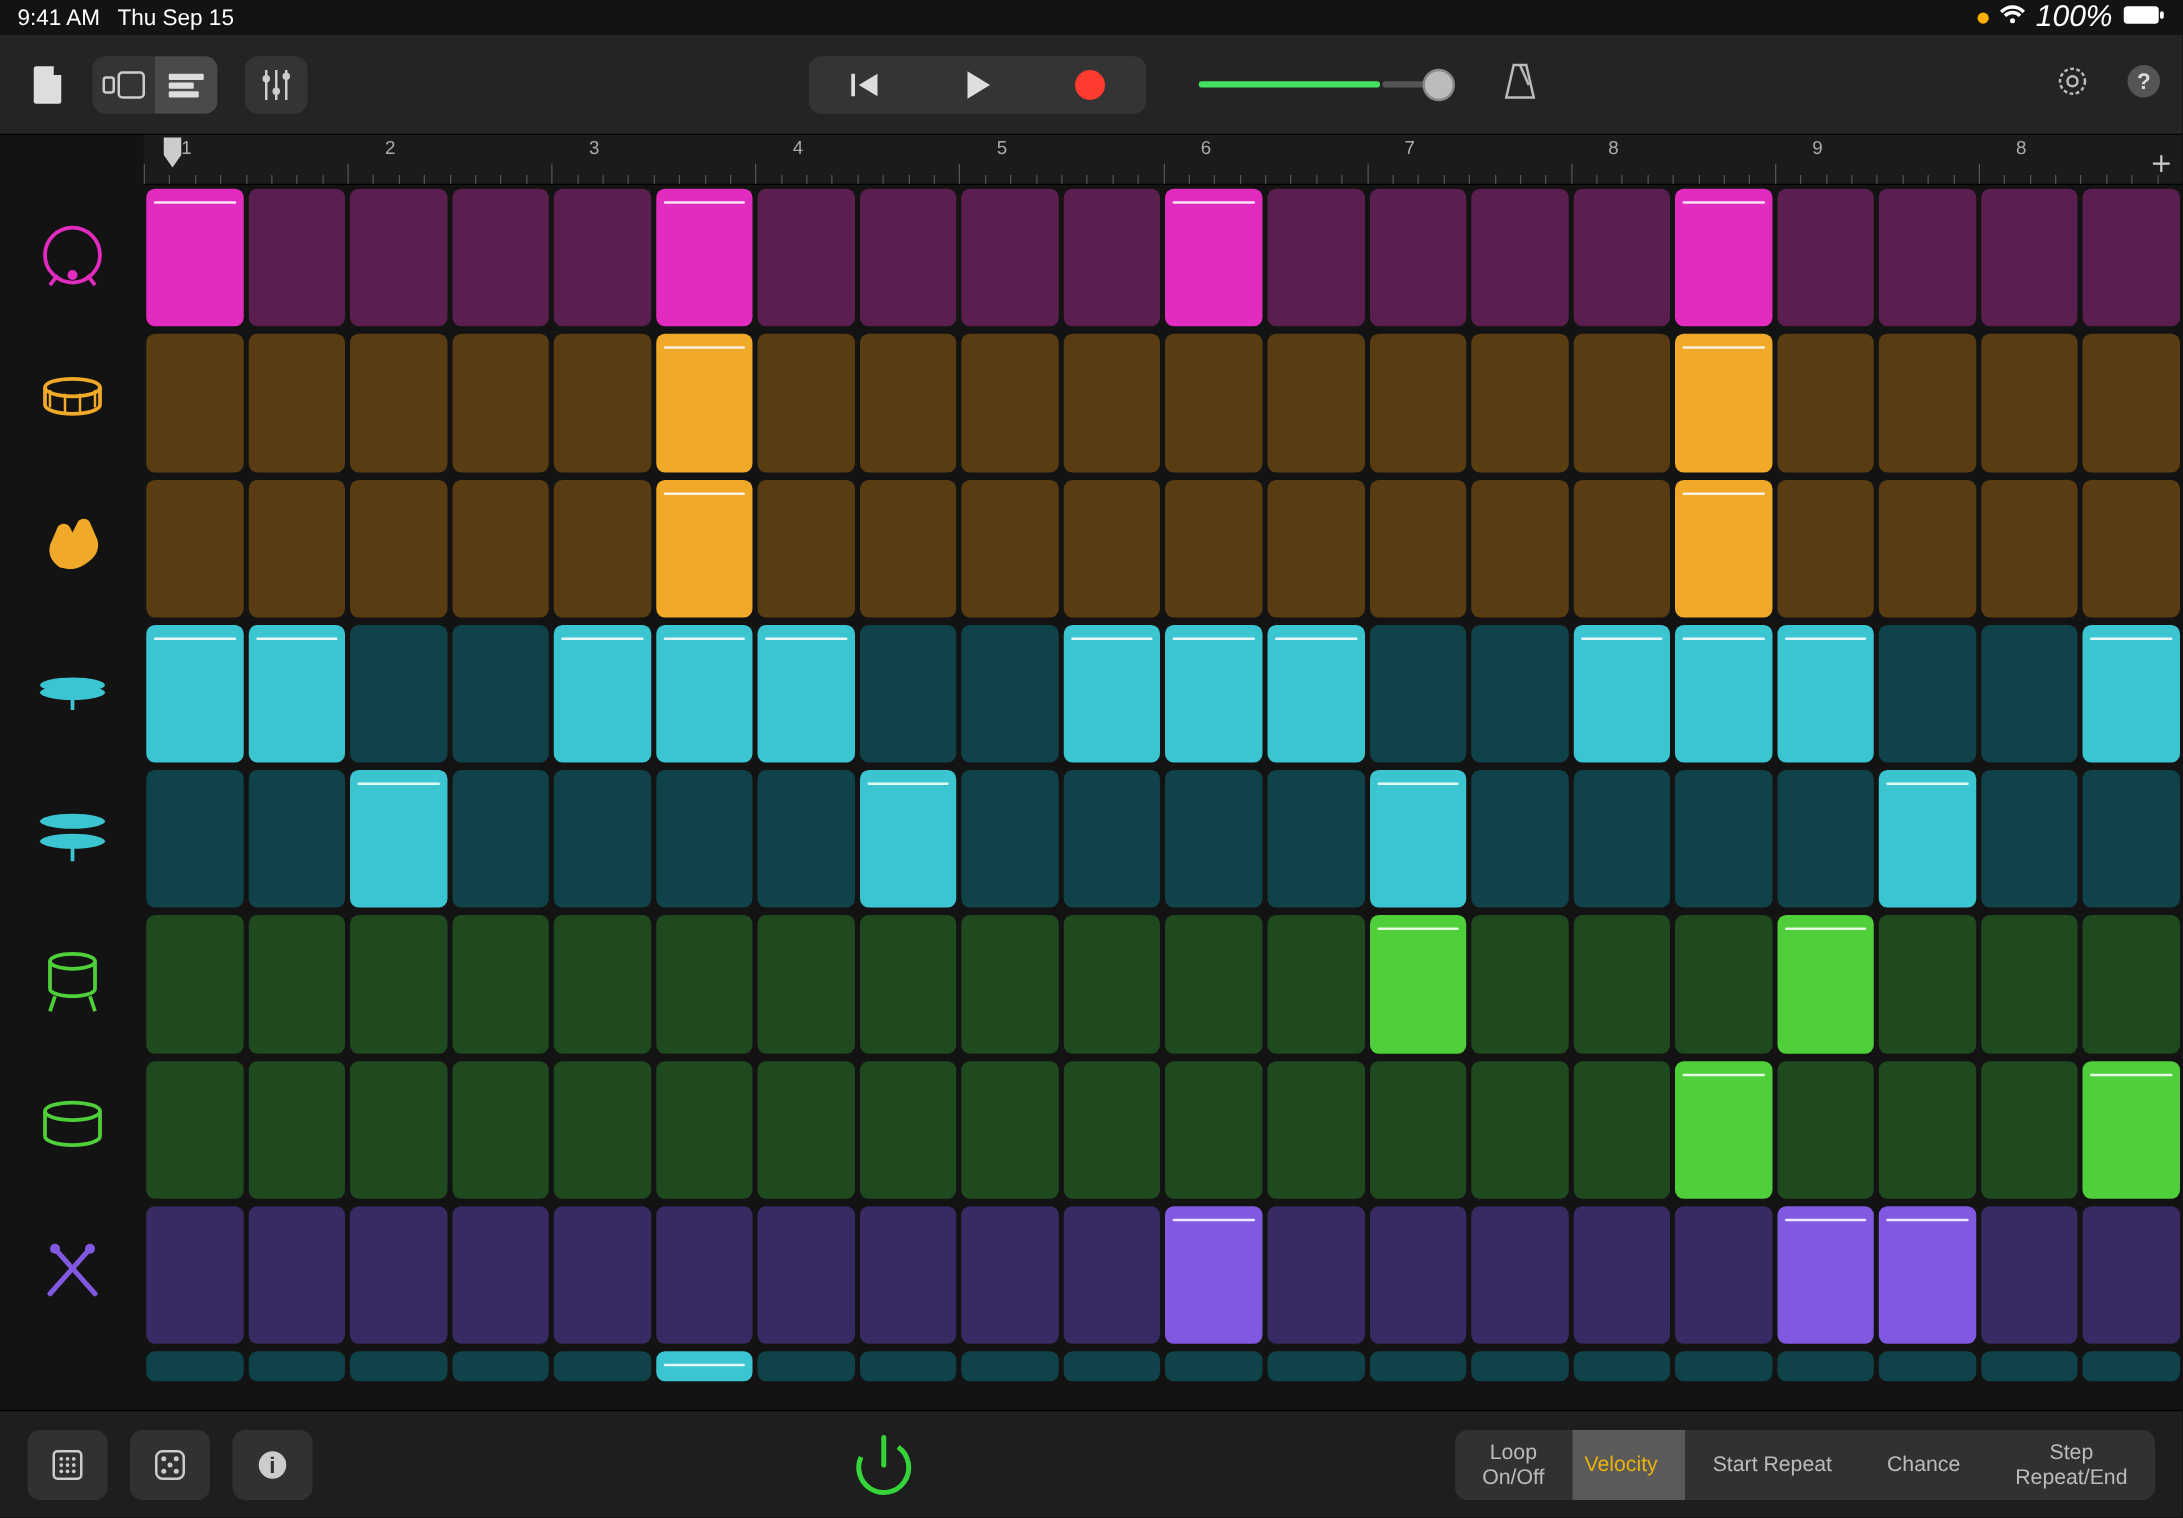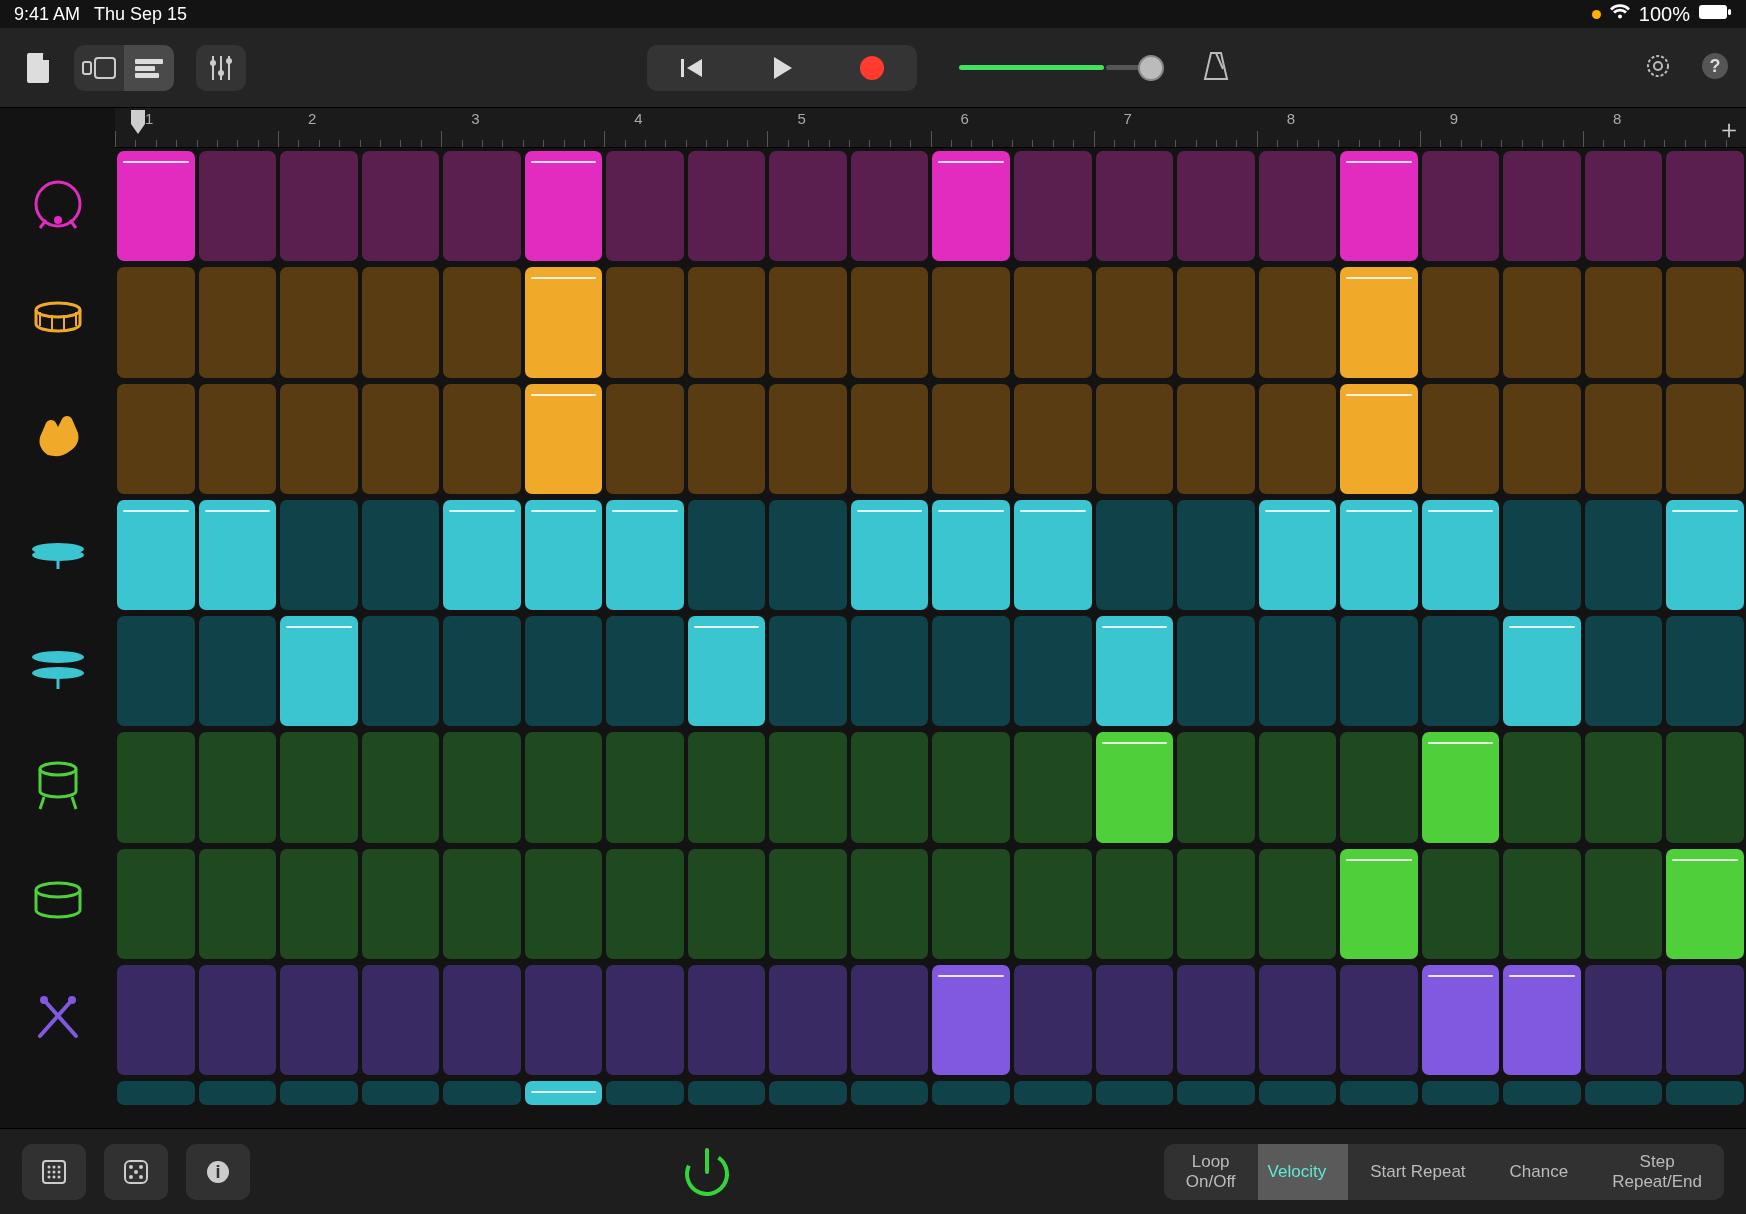--- a/index.html
+++ b/index.html
@@ -3,21 +3,21 @@
 <meta charset="utf-8">
 <style>
   * { margin: 0; padding: 0; box-sizing: border-box; font-family: -apple-system, Helvetica, Arial, sans-serif; }
   body { background: #131313; color: #ddd; width: 1746px; height: 1214px; overflow: hidden; position: relative; }
 
   
   .status-bar { height: 28px; display: flex; align-items: center; justify-content: space-between; padding: 0 14px; font-size: 18px; color: #fff; font-weight: 500;}
   .status-left { display: flex; gap: 14px; }
   .status-right { display: flex; align-items: center; gap: 8px; }
   .dot-orange { width: 9px; height: 9px; border-radius: 50%; background: #ffb000; }
-  .batt-pct { font-size: 20px; }
+  .batt-pct { font-size: 24px; font-style: italic; }
 
   
   .toolbar { height: 80px; background: #242424; display: flex; align-items: center; padding: 0 16px; gap: 12px; border-bottom: 1px solid #000;}
   .tb-btn { background: #343434; border-radius: 10px; height: 46px; display: flex; align-items: center; justify-content: center; }
   .tb-btn svg { display: block; }
   .tb-file { width: 46px; background: transparent;}
   .tb-seg { display: flex; gap: 0; background:#343434; border-radius:10px; overflow:hidden;}
   .tb-seg > div { width: 50px; height:46px; display:flex;align-items:center;justify-content:center;}
   .tb-seg > div.active { background:#4a4a4a; }
   .tb-mixer { width:50px; margin-left:10px;}
@@ -65,21 +65,21 @@
   .purple-off  { background:#3a2a63; }
   .purple-on   { background:#8158e0; }
 
   
   .bottom-bar { position:absolute; bottom:0; left:0; right:0; height:86px; background:#1e1e1e; display:flex; align-items:center; padding:0 22px; gap:18px; border-top:1px solid #000;}
   .preset-btn { background:#313131; border-radius:10px; height:56px; width:300px; display:flex; align-items:center; justify-content:center; font-size:19px; color:#ccc;}
   .icon-btn { background:#313131; border-radius:10px; width:64px; height:56px; display:flex; align-items:center; justify-content:center;}
   .power-btn { display:flex; align-items:center; justify-content:center;}
   .mode-seg { display:flex; background:#313131; border-radius:10px; overflow:hidden; height:56px;}
   .mode-seg > div { padding:0 22px; display:flex; flex-direction:column; align-items:center; justify-content:center; font-size:17px; color:#bbb; line-height:1.15; text-align:center;}
-  .mode-seg > div.active { background:#5a5a5a; color:#5eead4;padding-left:10px;}
+  .mode-seg > div.active { background:#5a5a5a; color:#eab308;padding-left:10px;}
   .mode-seg .two-line span { display:block; }
 </style>
 </head>
 <body>
 
 <div class="status-bar">
   <div class="status-left">
     <span>9:41 AM</span>
     <span>Thu Sep 15</span>
   </div>

